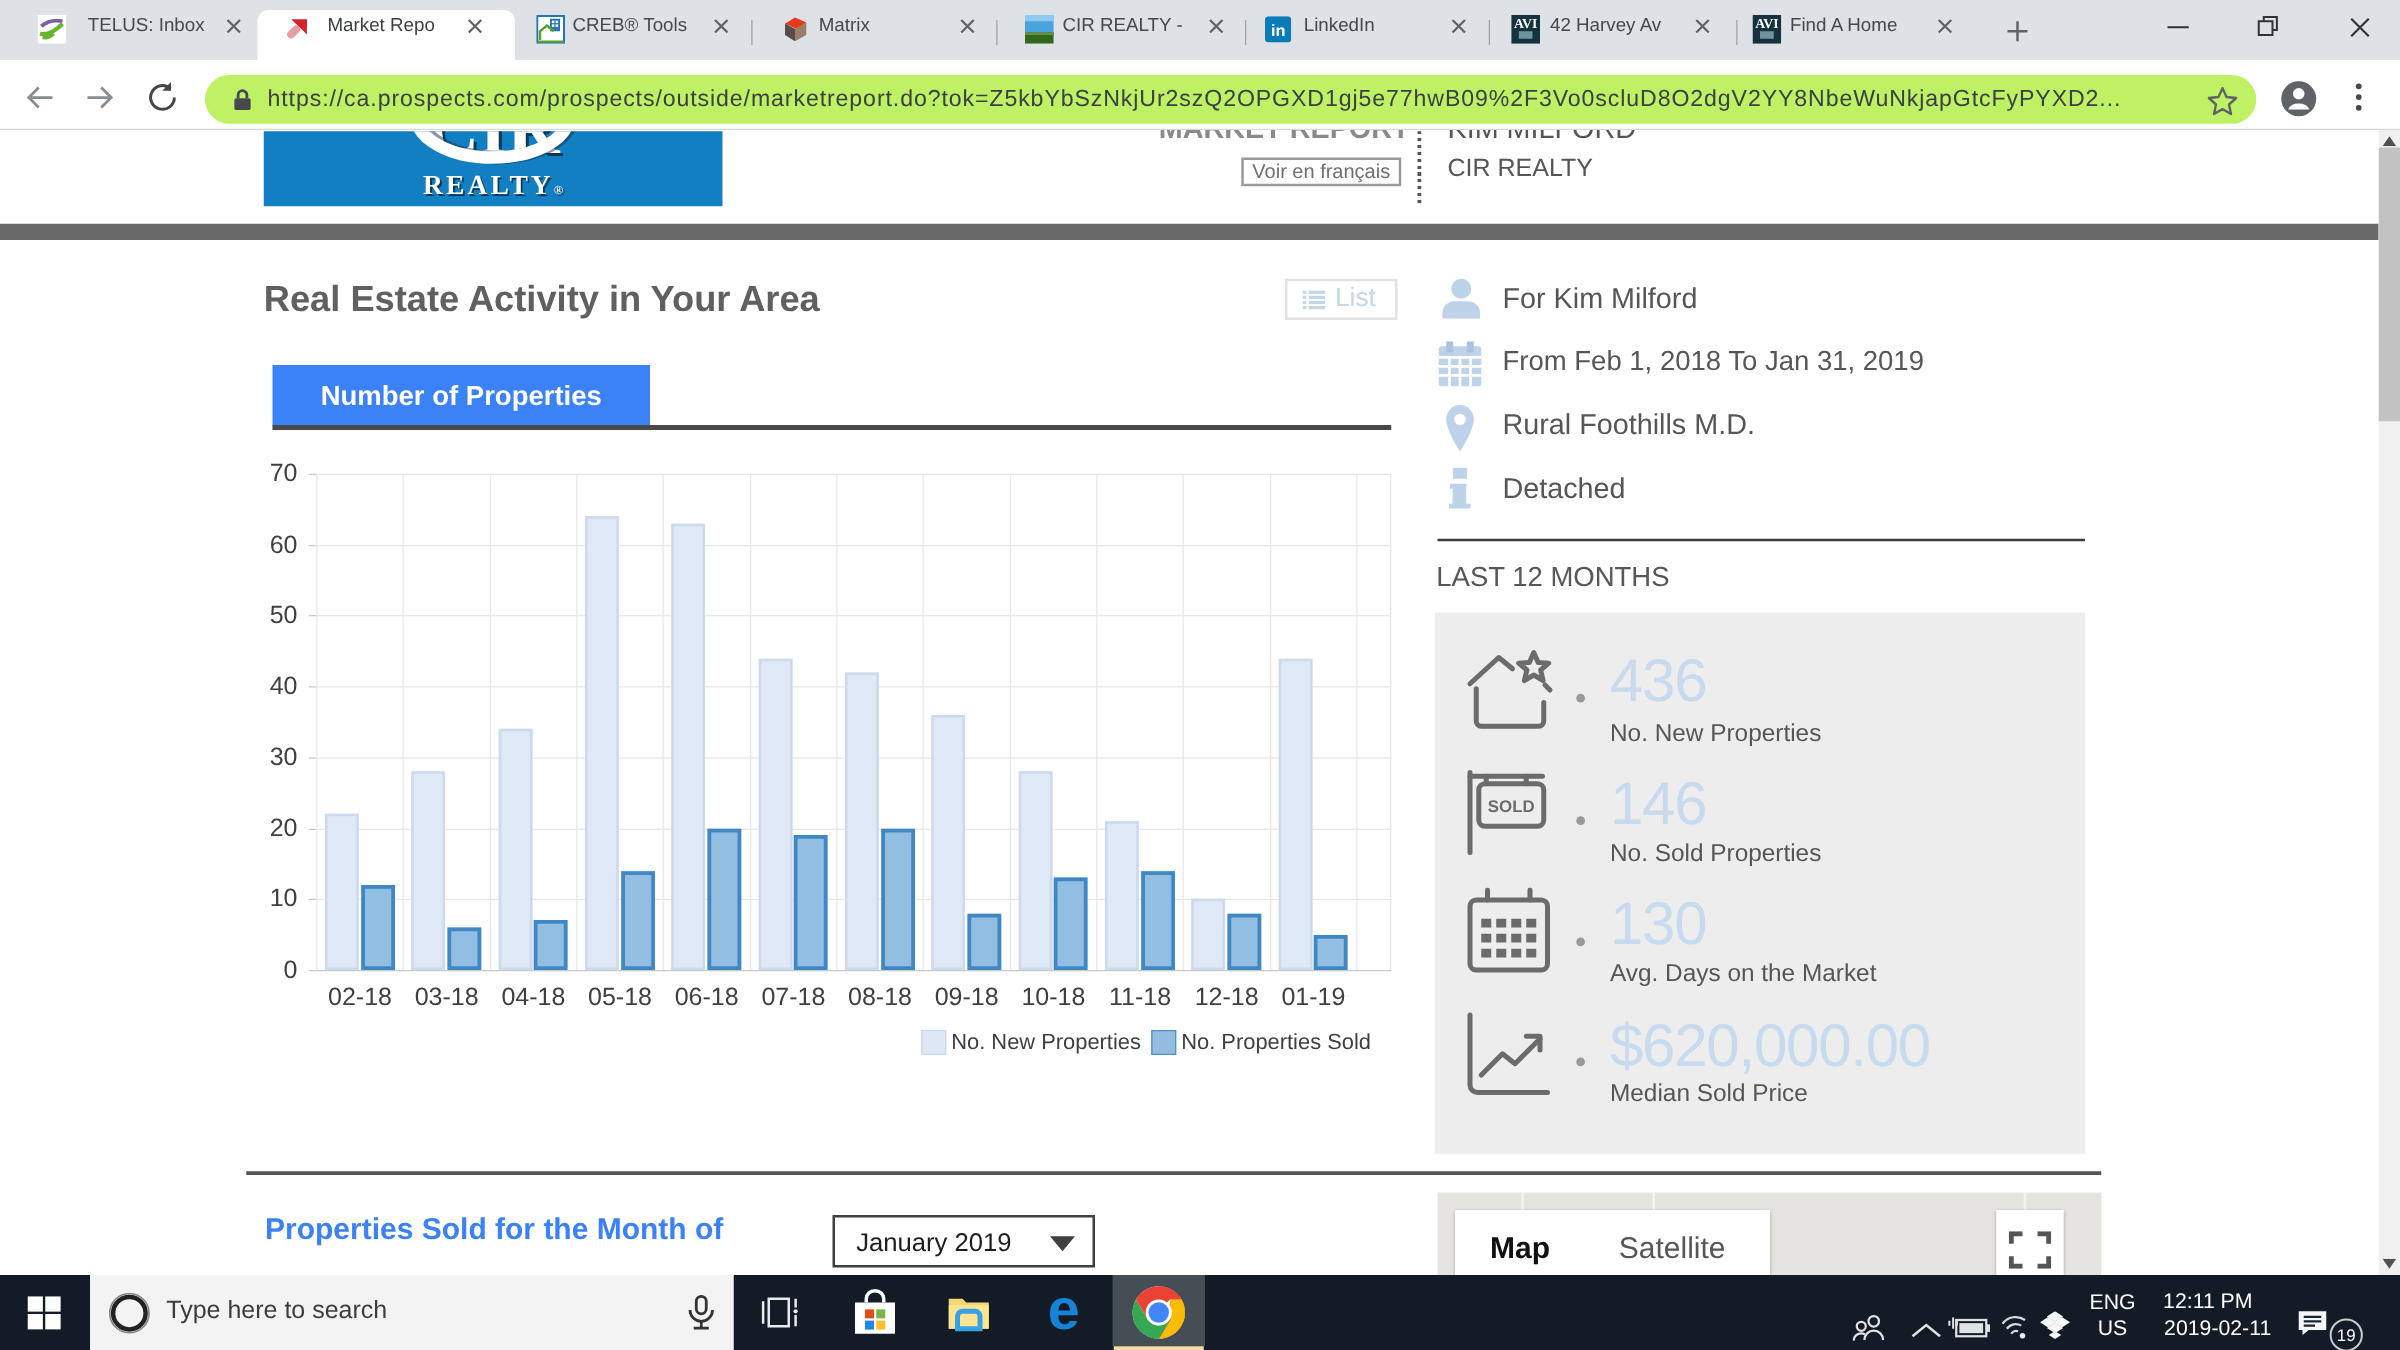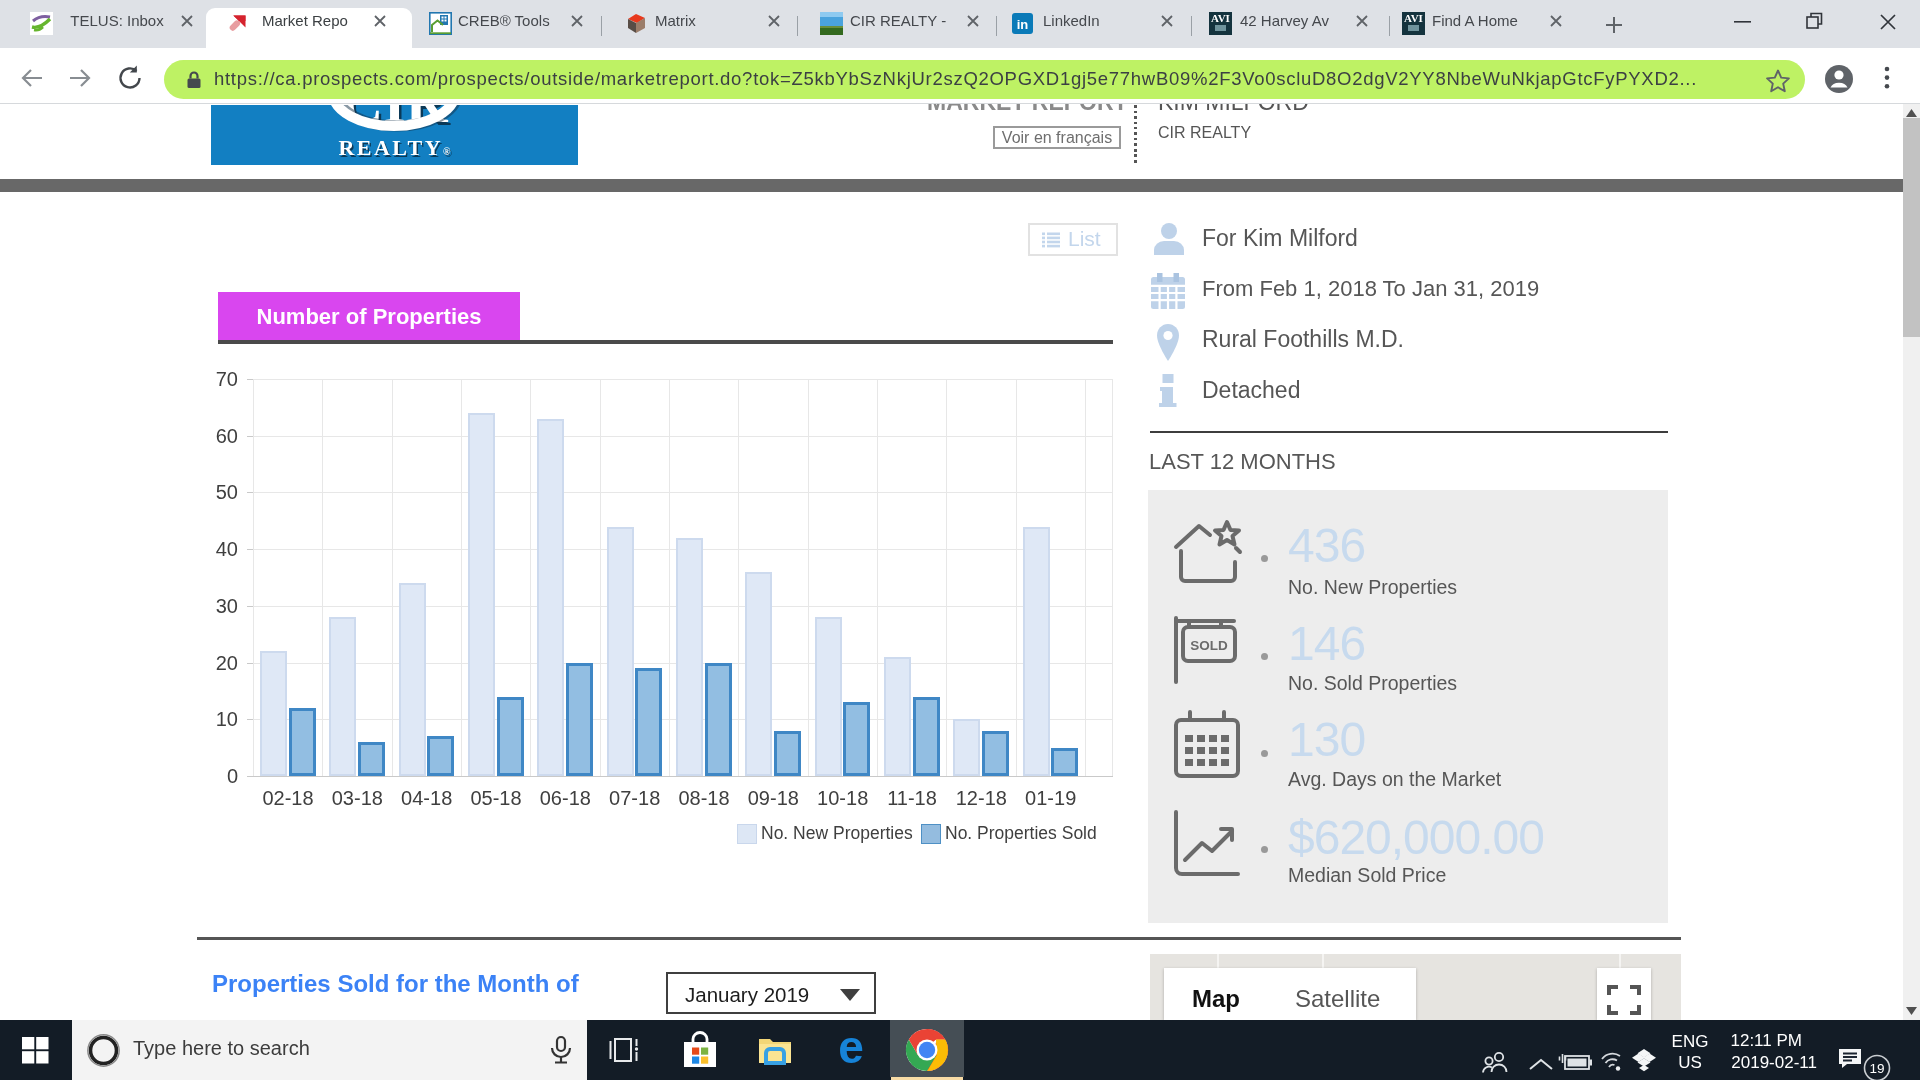--- a/index.html
+++ b/index.html
@@ -15,21 +15,21 @@
 #toolbar{left:0;top:48px;width:1920px;height:56px;background:#fff;border-bottom:1px solid #d6d9dc;box-sizing:border-box;}
 #urlbar{position:absolute;left:164px;top:12px;width:1641px;height:39px;border-radius:20px;background:#bef264;}
 #urltext{position:absolute;left:50px;top:8px;font-size:18.5px;letter-spacing:0.72px;color:#3c4043;white-space:nowrap;overflow:hidden;width:1560px;}
 
 #page{left:0;top:104px;width:1903px;height:916px;background:#fff;overflow:hidden;}
 #bluebox{position:absolute;left:211px;top:1px;width:367px;height:60px;background:#127fc2;overflow:hidden;}
 #graybar{position:absolute;left:0;top:75px;width:1903px;height:13px;background:#686868;}
 .clipped{position:absolute;overflow:hidden;}
 #pagetitle{position:absolute;left:211px;top:120px;font-size:29px;font-weight:bold;color:#606060;}
 #listbtn{position:absolute;left:1028px;top:119px;width:90px;height:33px;border:2px solid #e2e2e2;box-sizing:border-box;background:#fff;}
-#tabctl1{position:absolute;left:218px;top:188px;width:302px;height:49px;background:#d946ef;color:#fff;font-weight:bold;font-size:22px;text-align:center;line-height:49px;}
+#tabctl1{position:absolute;left:218px;top:188px;width:302px;height:49px;background:#3b82f6;color:#fff;font-weight:bold;font-size:22px;text-align:center;line-height:49px;}
 #tabctl2{position:absolute;left:520px;top:188px;width:296px;height:49px;background:#f4f4f4;color:#3f3f3f;font-size:22px;text-align:center;line-height:49px;}
 #tabunderline{position:absolute;left:218px;top:236px;width:895px;height:4px;background:#4a4a4a;}
 
 .ylab{position:absolute;width:40px;text-align:right;font-size:20px;color:#3f3f3f;}
 .xlab{position:absolute;width:70px;text-align:center;font-size:20px;color:#3f3f3f;}
 .hgrid{position:absolute;left:253px;width:860px;height:1px;background:#e7e7e7;}
 .vgrid{position:absolute;top:275px;width:1px;height:397px;background:#e7e7e7;}
 .lbar{position:absolute;background:#dfe8f6;border:2px solid #cddaee;box-sizing:border-box;}
 .dbar{position:absolute;background:#92bee2;border:3px solid #3f87c5;box-sizing:border-box;}
 .legtxt{position:absolute;font-size:17.5px;color:#3f3f3f;}
@@ -227,22 +227,23 @@
     <div style="position:absolute;left:0px;top:30px;width:367px;text-align:center;font-family:'Liberation Serif',serif;font-weight:bold;font-size:22px;letter-spacing:2.5px;color:#fff;text-shadow:1.5px 1.5px 0 rgba(10,40,60,0.8);">REALTY<span style="font-size:10px;letter-spacing:0;">®</span></div>
   </div>
   <div class="clipped" style="left:927px;top:0;width:198px;height:9px;">
       <div style="position:absolute;left:0;top:-13px;font-size:23px;font-weight:bold;color:#8a8a8a;line-height:1;white-space:nowrap;">MARKET REPORT</div>
     </div>
   <div style="position:absolute;left:993px;top:22px;width:128px;height:23px;border:2px solid #9a9a9a;box-sizing:border-box;text-align:center;line-height:19px;font-size:16px;color:#6e6e6e;">Voir en français</div>
   <div style="position:absolute;left:1134px;top:1px;height:58px;width:2.5px;background:repeating-linear-gradient(to bottom,#555 0 2.5px,transparent 2.5px 5.5px);"></div>
   <div class="clipped" style="left:1158px;top:0;width:160px;height:8px;">
       <div style="position:absolute;left:0;top:-13px;font-size:23px;color:#555;line-height:1;white-space:nowrap;">KIM MILFORD</div>
     </div>
-  <div style="position:absolute;left:1158px;top:20px;font-size:16px;color:#555;text-align:center;">CIR REALTY</div>
+  <div style="position:absolute;left:1158px;top:20px;font-size:20px;color:#555;text-align:center;">CIR REALTY</div>
   <div id="graybar"></div>
+  <div id="pagetitle">Real Estate Activity in Your Area</div>
   <div id="listbtn">
       <svg style="position:absolute;left:12px;top:7px;" width="18" height="16">
         <g fill="#c3d6ec">
           <rect x="0" y="0.5" width="3" height="2.6"></rect>
           <rect x="5" y="0.5" width="13" height="2.6"></rect>
           <rect x="0" y="4.6" width="3" height="2.6"></rect>
           <rect x="5" y="4.6" width="13" height="2.6"></rect>
           <rect x="0" y="8.7" width="3" height="2.6"></rect>
           <rect x="5" y="8.7" width="13" height="2.6"></rect>
           <rect x="0" y="12.8" width="3" height="2.6"></rect>

